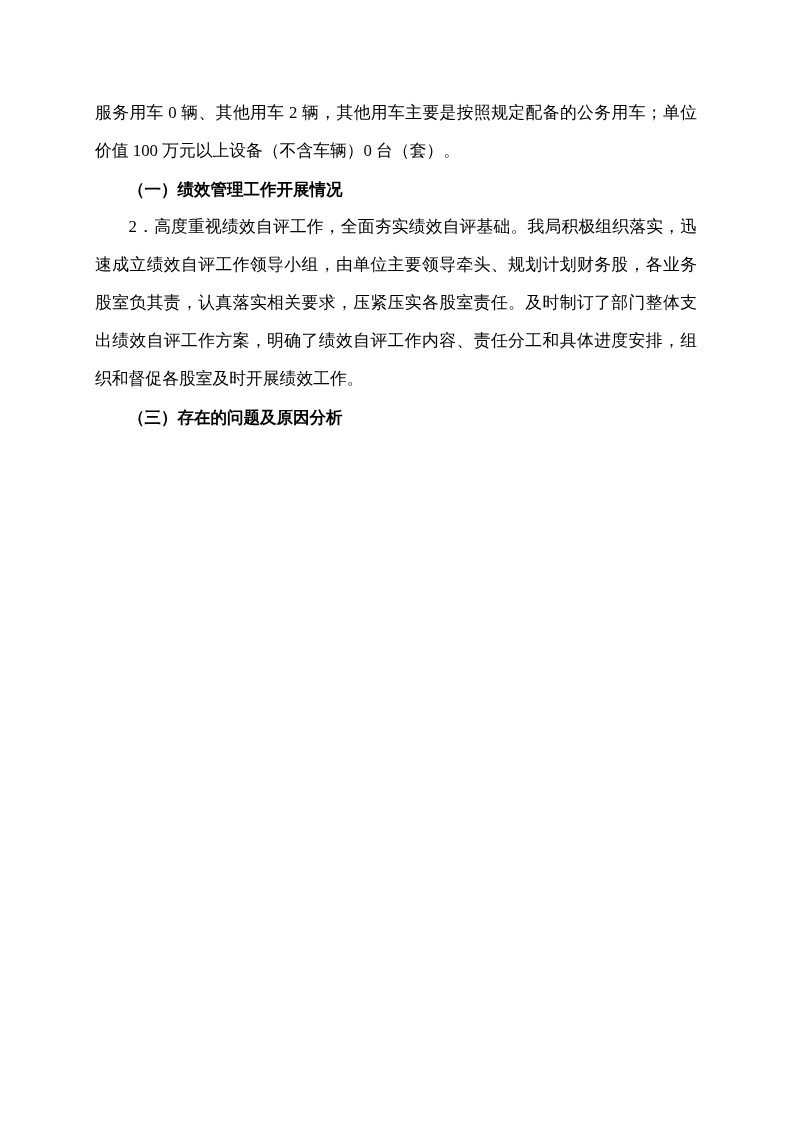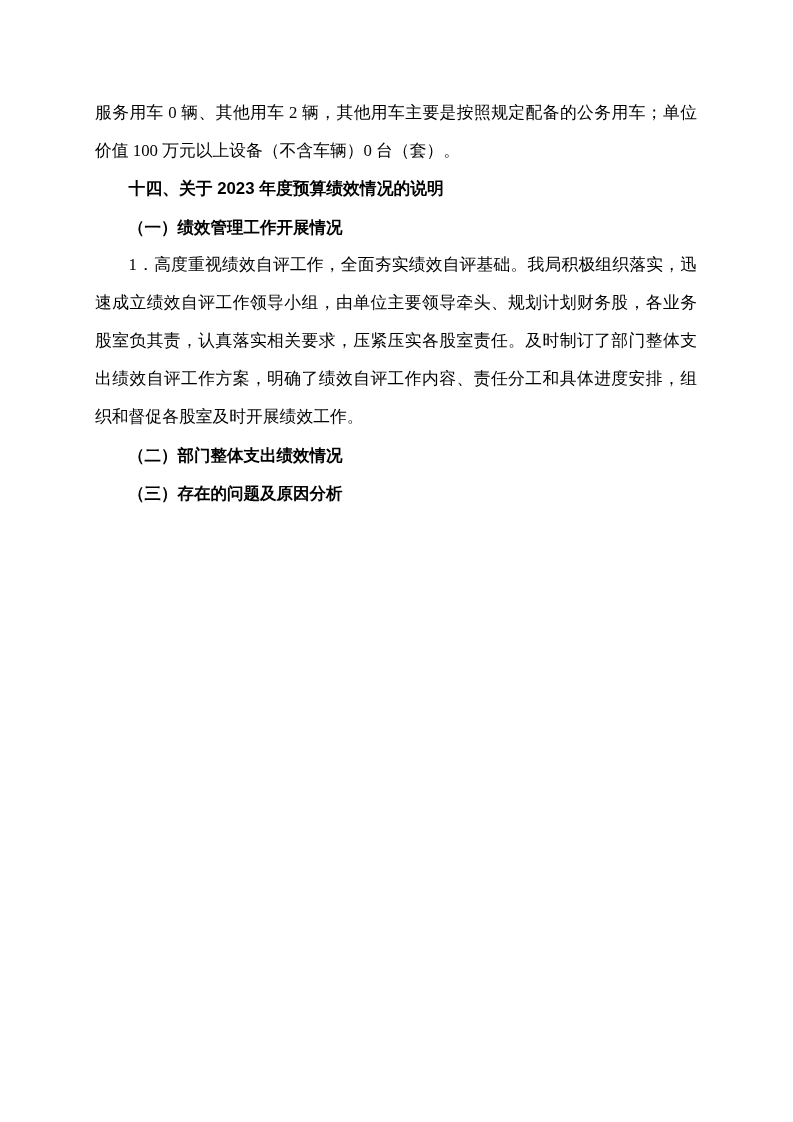--- a/index.html
+++ b/index.html
@@ -47,26 +47,24 @@
     font-family: "Liberation Sans", "DejaVu Sans", sans-serif;
     font-size: 16.5px;
   }
 </style>
 </head>
 <body>
 
 <div class="page">
   <p class="block para-noindent">服务用车 0 辆、其他用车 2 辆，其他用车主要是按照规定配备的公务用车；单位价值 100 万元以上设备（不含车辆）0 台（套）。</p>
 
-  <p class="block h1">十四、关于 2023 年度预算绩效情况的说明</p>
 
   <p class="block h2">（一）绩效管理工作开展情况</p>
 
-  <p class="block para">1．高度重视绩效自评工作，全面夯实绩效自评基础。我局积极组织落实，迅速成立绩效自评工作领导小组，由单位主要领导牵头、规划计划财务股，各业务股室负其责，认真落实相关要求，压紧压实各股室责任。及时制订了部门整体支出绩效自评工作方案，明确了绩效自评工作内容、责任分工和具体进度安排，组织和督促各股室及时开展绩效工作。</p>
+  <p class="block para">2．高度重视绩效自评工作，全面夯实绩效自评基础。我局积极组织落实，迅速成立绩效自评工作领导小组，由单位主要领导牵头、规划计划财务股，各业务股室负其责，认真落实相关要求，压紧压实各股室责任。及时制订了部门整体支出绩效自评工作方案，明确了绩效自评工作内容、责任分工和具体进度安排，组织和督促各股室及时开展绩效工作。</p>
 
 
-  <p class="block h2">（二）部门整体支出绩效情况</p>
 
 
   <p class="block h2">（三）存在的问题及原因分析</p>
 
 
 </div>
 
 </body></html>

